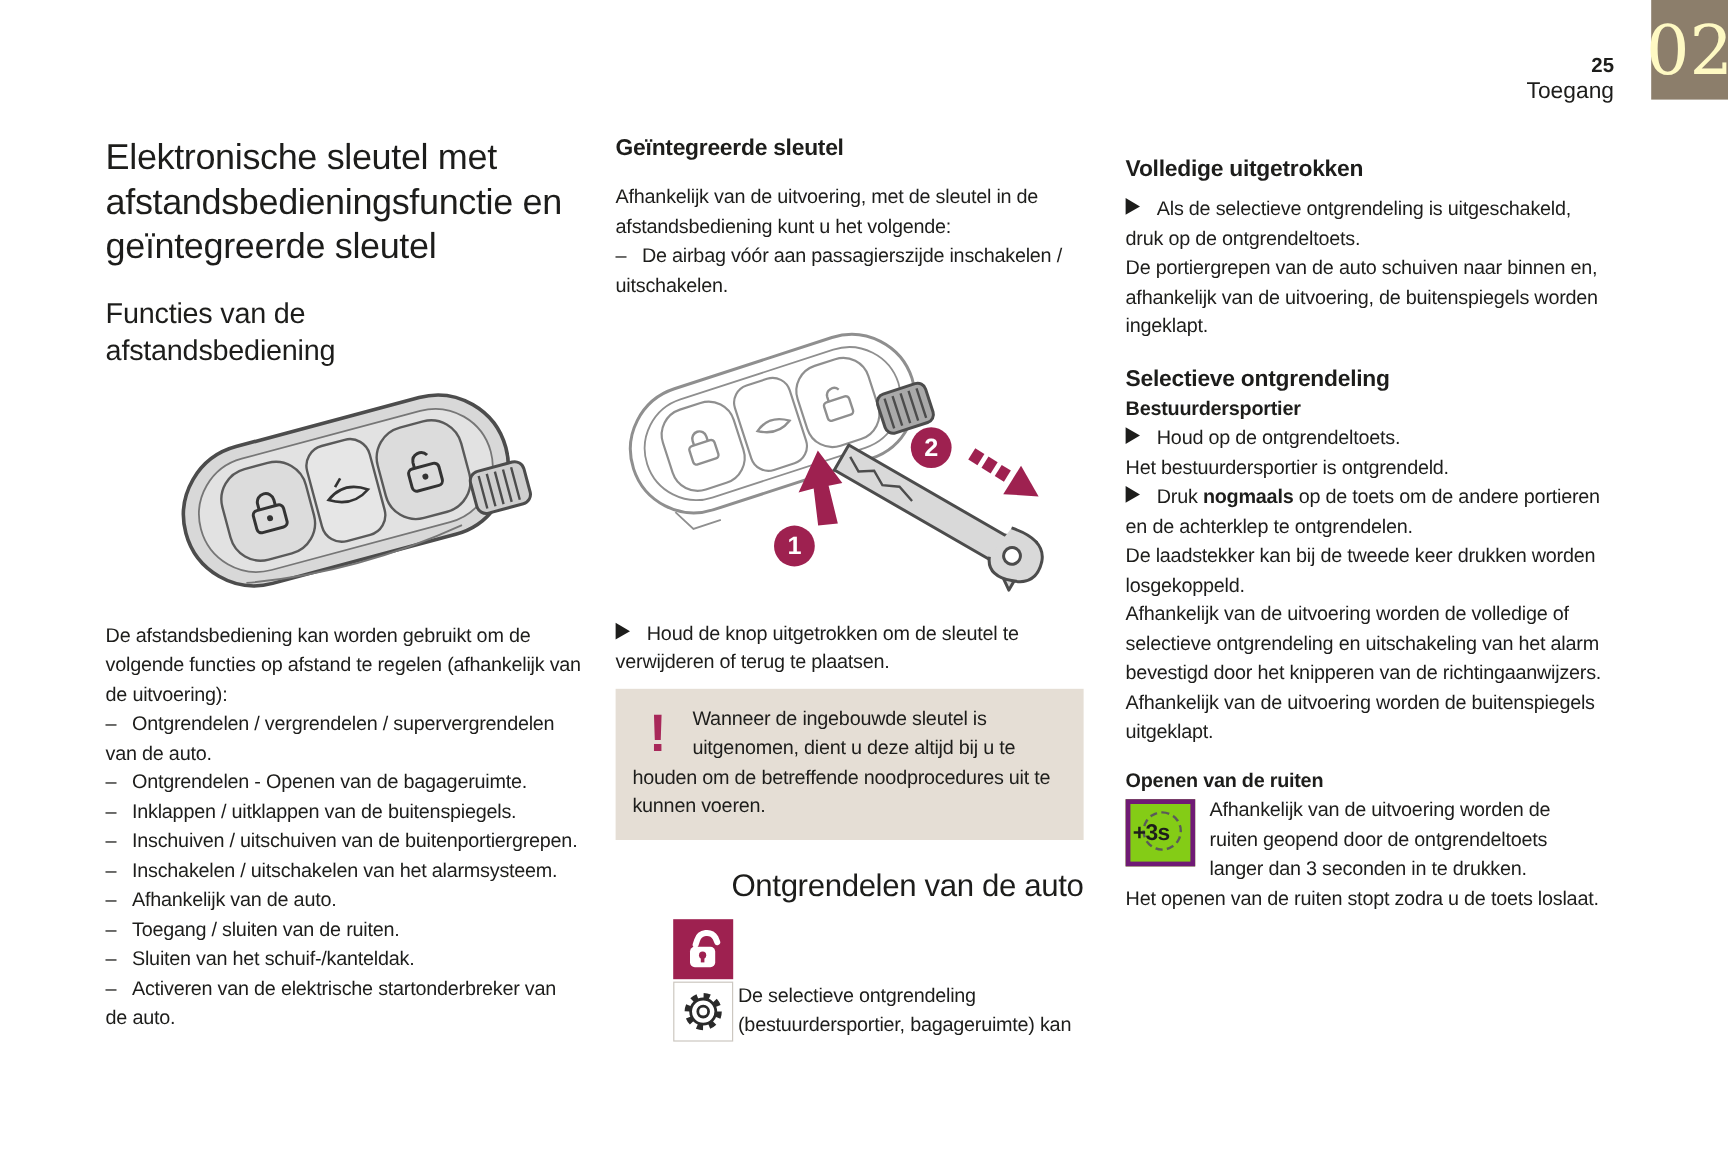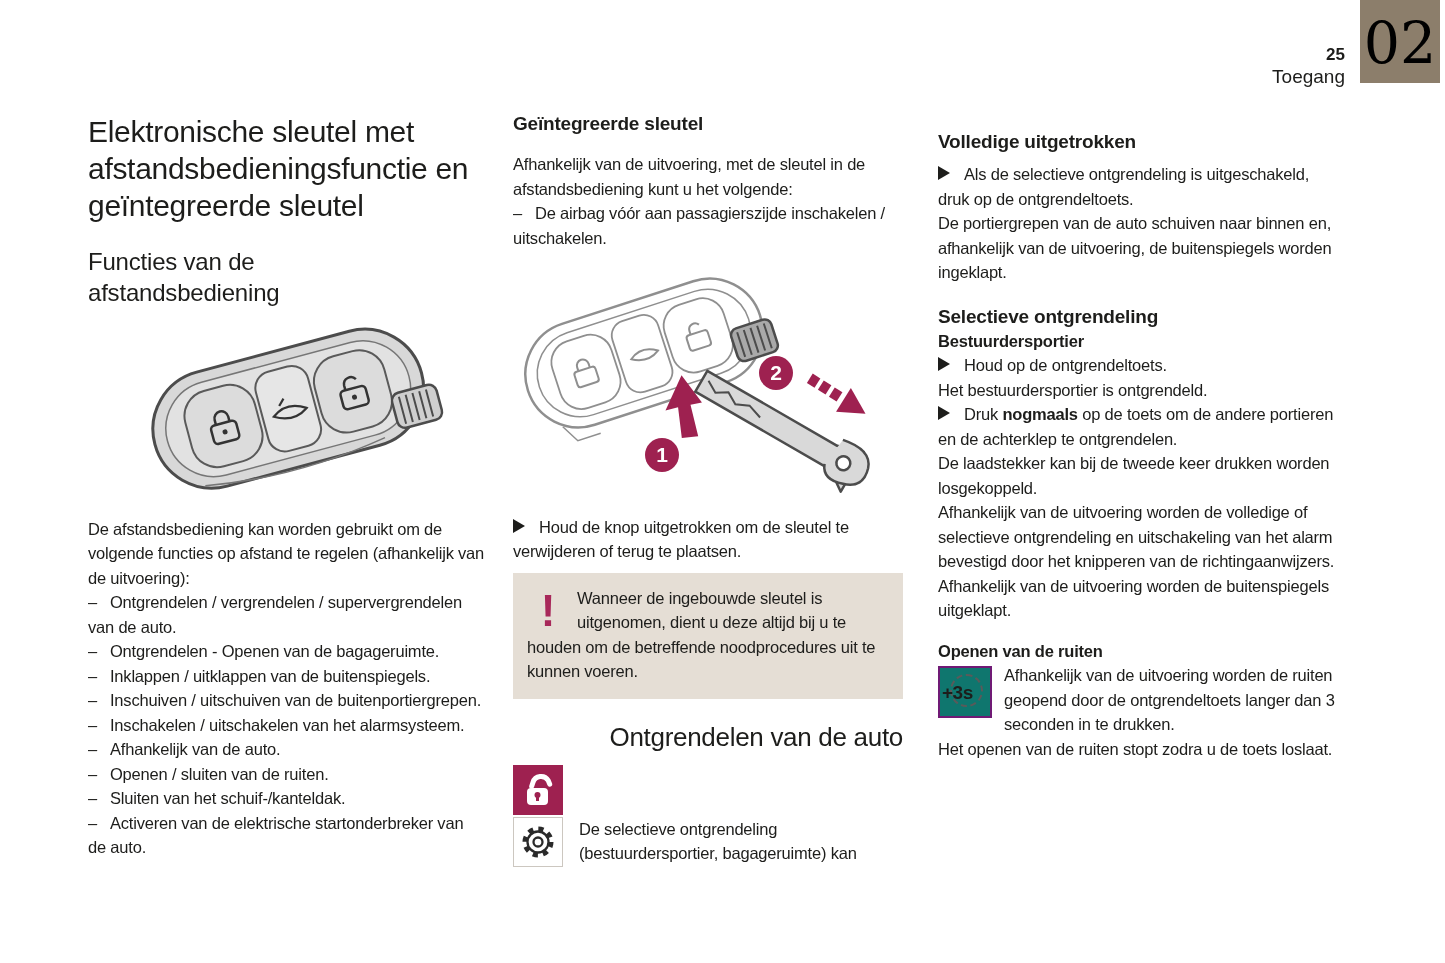--- a/index.html
+++ b/index.html
@@ -3,22 +3,22 @@
 <meta charset="utf-8">
 <style>
   html,body{margin:0;padding:0;background:#ffffff;}
   .page{
     position:relative;width:1445px;height:963px;background:#fff;overflow:hidden;
     font-family:"Liberation Sans", sans-serif;color:#1d1d1b;
     -webkit-font-smoothing:antialiased;
   }
   
   .chapter-badge{
-    position:absolute;top:0;right:5px;width:80px;height:83px;background:#8c7e6b;
-    color:#000000;font-family:"DejaVu Serif", serif;font-weight:400;font-size:57px;
+    position:absolute;top:0;right:5px;width:64px;height:83px;background:#8c7e6b;
+    color:#fef9c3;font-family:"DejaVu Serif", serif;font-weight:400;font-size:57px;
     display:flex;align-items:center;justify-content:center;line-height:1;padding-top:4px;box-sizing:border-box;text-align:center;
   }
   .folio{position:absolute;top:45px;right:100px;text-align:right;}
   .page-number{font-weight:700;font-size:17px;line-height:20px;}
   .section-name{font-size:19px;line-height:23px;}
   
   .col{position:absolute;top:112px;font-size:16.5px;line-height:24.5px;letter-spacing:-0.2px;}
   .col1{left:88px;width:397px;}
   .col2{left:513px;width:390px;}
   .col3{left:938px;width:398px;}
@@ -40,25 +40,25 @@
   
   .warning-box{background:#e5ded5;padding:13px 16px 15px 14px;margin-top:9px;}
   .excl{
     float:left;width:24px;height:47px;margin:2px 17px 0 9px;
     color:#a8285a;font-size:44px;line-height:46px;font-weight:700;text-align:center;
   }
   
   .icon-square{width:50px;height:50px;box-sizing:border-box;flex:0 0 auto;}
   .sq-red{background:#9e2150;display:flex;align-items:center;justify-content:center;}
   .sq-border{border:1px solid #ccc7c0;display:flex;align-items:center;justify-content:center;background:#fff;}
-  .unlock-block{display:flex;gap:16px;margin-top:12px;}
+  .unlock-block{display:flex;gap:4px;margin-top:12px;margin-left:48px;}
   .icon-col{display:flex;flex-direction:column;gap:2px;}
   .unlock-text{align-self:flex-end;margin-bottom:1px;}
   
-  .plus3s{position:relative;float:left;width:50px;height:48px;border:2px solid #701a75;margin:3px 12px 0 0;background:#0f766e;text-decoration:underline;}
+  .plus3s{position:relative;float:left;width:50px;height:48px;border:4px solid #701a75;margin:3px 12px 0 0;background:#84cc16;text-decoration:underline;}
   .plus3s-circle{position:absolute;left:10px;top:6px;width:33px;height:33px;border:2px dashed #5a5a5a;border-radius:50%;box-sizing:border-box;}
   .plus3s-label{position:absolute;left:2px;top:13px;font-weight:700;font-size:19px;letter-spacing:-0.5px;}
   .clear{clear:both;}
   .mt4{margin-top:16px;}.mt8{margin-top:8px;}.mt18{margin-top:18px;}.mt20{margin-top:20px;}
 </style>
 </head>
 <body>
 
 <div class="page">
 
@@ -107,21 +107,21 @@
       </svg>
     </figure>
 
     <p class="mt4">De afstandsbediening kan worden gebruikt om de volgende functies op afstand te regelen (afhankelijk van de uitvoering):</p>
     <p class="li"><span class="dash">–</span><span>Ontgrendelen / vergrendelen / supervergrendelen van de auto.</span></p>
     <p class="li"><span class="dash">–</span><span>Ontgrendelen - Openen van de bagageruimte.</span></p>
     <p class="li"><span class="dash">–</span><span>Inklappen / uitklappen van de buitenspiegels.</span></p>
     <p class="li"><span class="dash">–</span><span>Inschuiven / uitschuiven van de buitenportiergrepen.</span></p>
     <p class="li"><span class="dash">–</span><span>Inschakelen / uitschakelen van het alarmsysteem.</span></p>
     <p class="li"><span class="dash">–</span><span>Afhankelijk van de auto.</span></p>
-    <p class="li"><span class="dash">–</span><span>Openen / sluiten van de ruiten.</span></p>
+    <p class="li"><span class="dash">–</span><span>Toegang / sluiten van de ruiten.</span></p>
     <p class="li"><span class="dash">–</span><span>Sluiten van het schuif-/kanteldak.</span></p>
     <p class="li"><span class="dash">–</span><span>Activeren van de elektrische startonderbreker van de auto.</span></p>
   </div>
 
   <div class="col col2">
     <h3 class="h-bold">Geïntegreerde sleutel</h3>
     <p class="mt4">Afhankelijk van de uitvoering, met de sleutel in de afstandsbediening kunt u het volgende:</p>
     <p class="li"><span class="dash">–</span><span>De airbag vóór aan passagierszijde inschakelen / uitschakelen.</span></p>
 
     <figure class="mt8">

